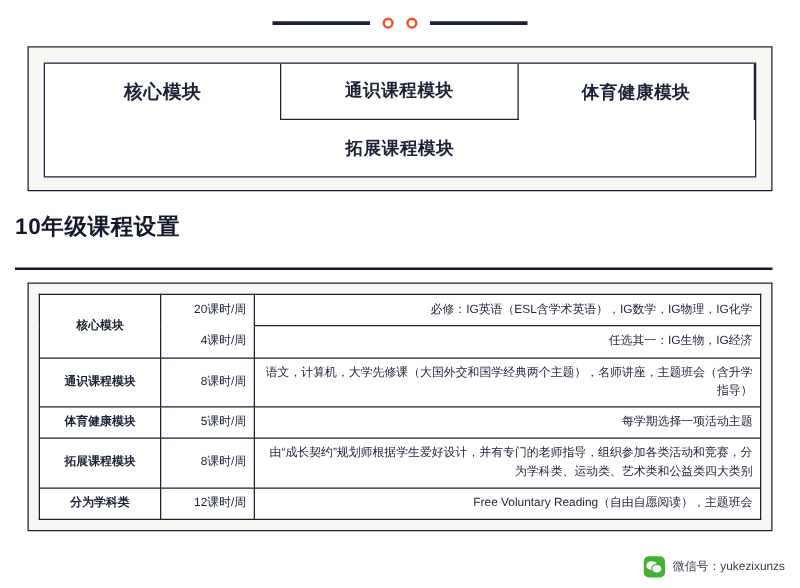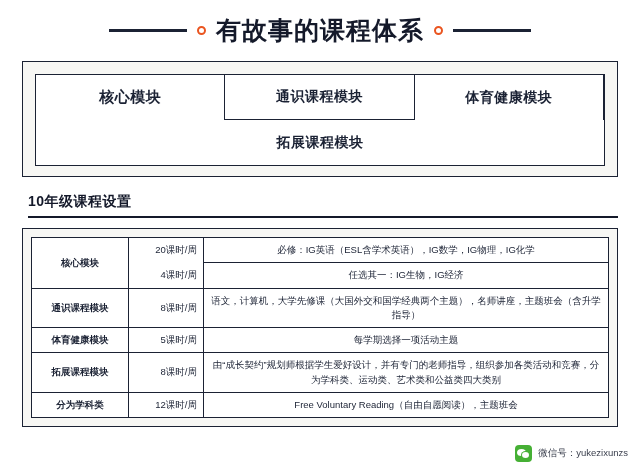--- a/index.html
+++ b/index.html
@@ -84,25 +84,25 @@
   .panel-note {
     margin-top: 12px;
     font-size: 9px;
     line-height: 1.9;
     color: #3a3f4d;
     padding: 0 6px 0 8px;
   }
 
   
   .section-head {
-    margin: 16px 22px 0 28px;
-    font-size: 14px;
+    margin: 16px 22px 0 12px;
+    font-size: 18px;
     font-weight: bold;
     color: #14192a;
-    padding-bottom: 5px;
+    padding-bottom: 21px;
     border-bottom: 2px solid #14192a;
     letter-spacing: .5px;
   }
 
   
   .table-wrap {
     margin: 10px 22px 0 22px;
     border: 1px solid #1b2234;
     background: #f7f7f4;
     padding: 8px;
@@ -129,21 +129,21 @@
     font-size: 11px;
   }
   td.c-hours {
     width: 62px;
     text-align: right;
     font-size: 9.5px;
     padding-right: 8px;
     margin-top: 45px;
   }
   td.c-desc {
-    text-align: center;
+    text-align: right;
   }
   .no-top { border-top: none !important; }
   .no-bottom { border-bottom: none !important; }
 
   
   .footer {
     position: absolute;
     right: 12px;
     bottom: 8px;
     display: flex;
@@ -177,21 +177,20 @@
     color: #3a3f4d;
     white-space: nowrap;
   }
 </style>
 </head>
 <body>
 
 <div class="title-row">
   <div class="title-rule"></div>
   <div class="title-dot"></div>
-  <div class="title-text">有故事的课程体系</div>
   <div class="title-dot"></div>
   <div class="title-rule"></div>
 </div>
 
 <div class="panel">
   <div class="module-grid">
     <div class="cell l1">通识课程模块</div>
     <div class="cell mid">核心模块</div>
     <div class="cell l2">体育健康模块</div>
     <div class="cell">拓展课程模块</div>

